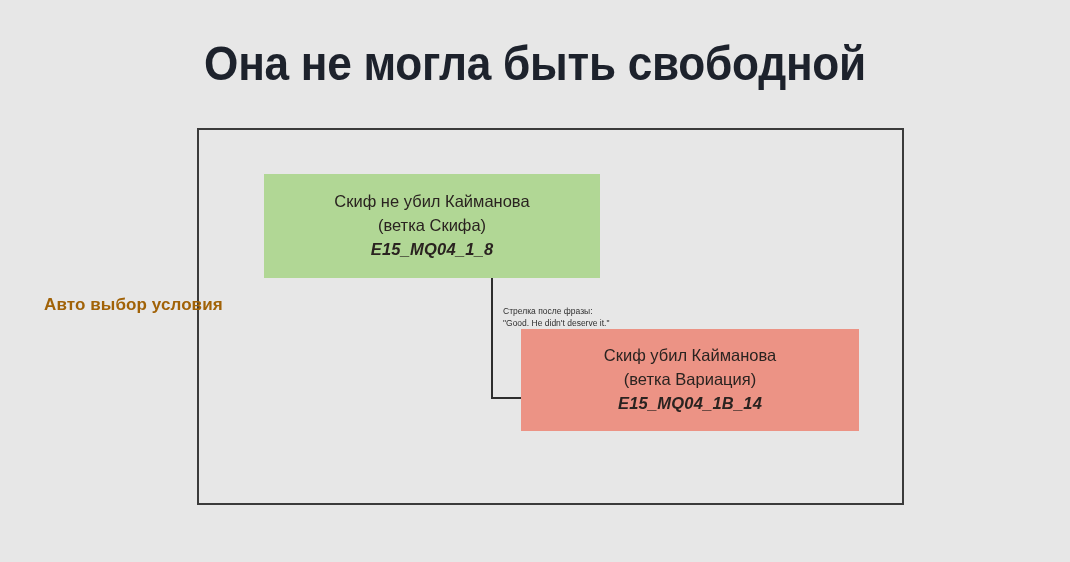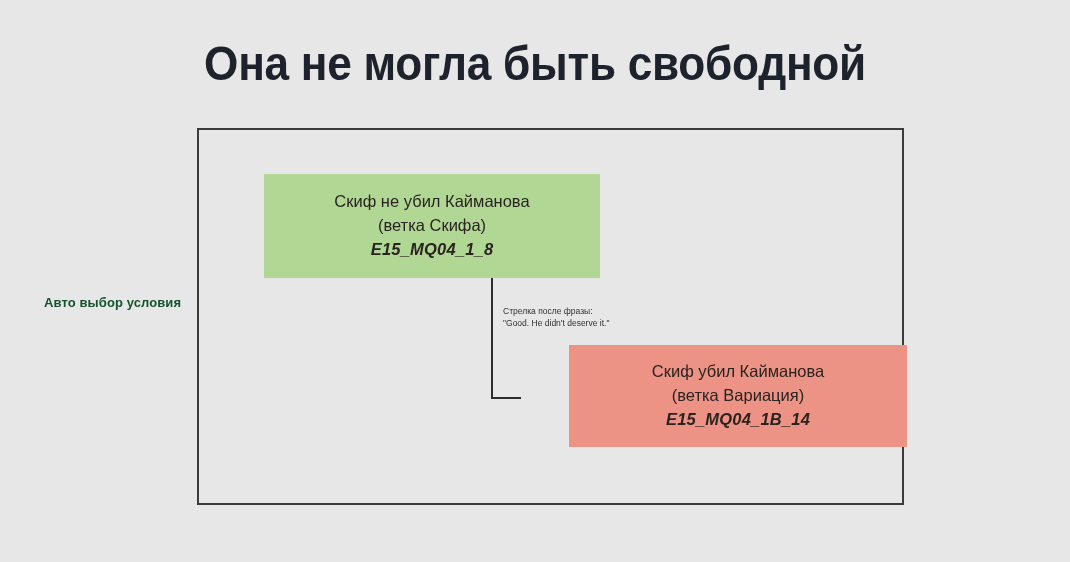--- a/index.html
+++ b/index.html
@@ -44,22 +44,22 @@
     background: transparent;
   }
 
   
   #auto-condition-label {
     position: absolute;
     left: 44px;
     top: 295px;
     font-family: "Liberation Sans", sans-serif;
     font-weight: 700;
-    font-size: 13px;
-    color: #14532d;
+    font-size: 17px;
+    color: #a16207;
     white-space: nowrap;
     letter-spacing: 0.1px;
   }
 
   
   .node {
     position: absolute;
     box-sizing: border-box;
     display: flex;
     flex-direction: column;
@@ -82,25 +82,24 @@
   #node-skif-not-killed {
     left: 264px;
     top: 174px;
     width: 336px;
     height: 104px;
     background: #b1d795;
   }
 
   #node-skif-killed {
     left: 521px;
-    top: 345px;
+    top: 329px;
     width: 338px;
     height: 102px;
     background: #ec9385;
-    margin-left: 48px;
   }
 
   
   #connector-layer {
     position: absolute;
     left: 0;
     top: 0;
     width: 1070px;
     height: 562px;
     pointer-events: none;

